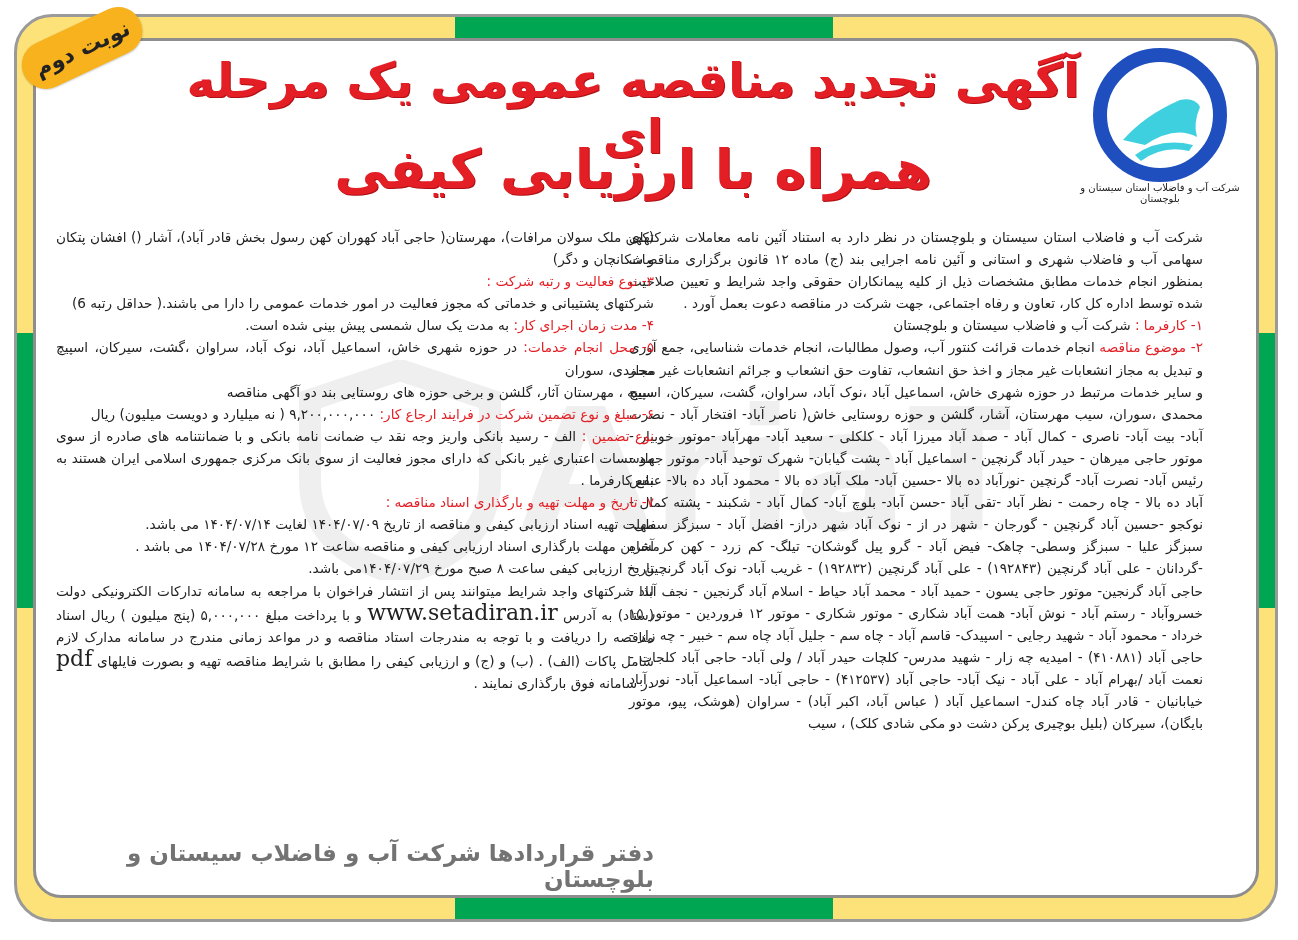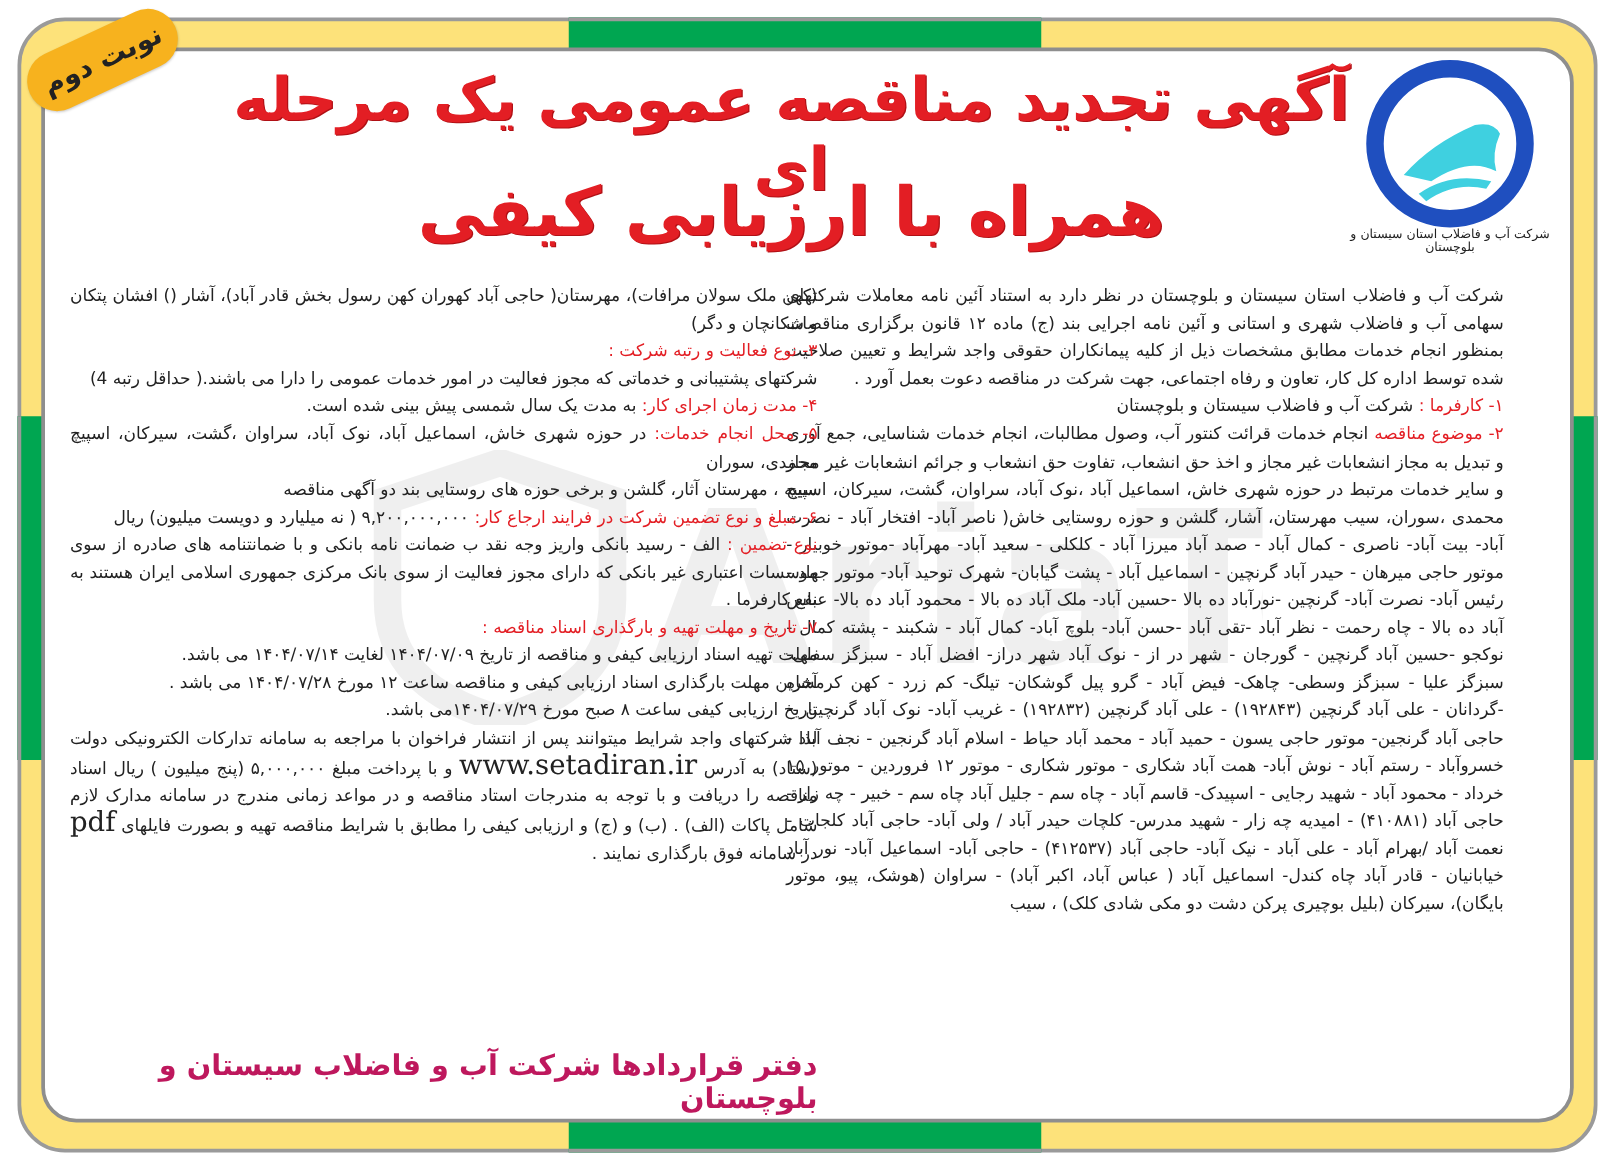--- a/index.html
+++ b/index.html
@@ -43,21 +43,21 @@
     position:absolute; direction:rtl; text-align:justify; color:#222;
     font-family:"DejaVu Sans", sans-serif; font-size:13.6px; line-height:22.1px;
   }
   .col-right { left:629px; top:226px; width:574px; }
   .col-left { left:56px; top:226px; width:598px; }
   .col p { margin:0; }
   .red { color:#e31e24; }
   .big { font-family:"DejaVu Serif", serif; font-weight:normal; font-size:22px; }
   .footer-sign {
     position:absolute; left:56px; top:840px; width:598px; text-align:right; direction:rtl;
-    color:#be185d; font-weight:bold; font-size:23px;
+    color:#737373; font-weight:bold; font-size:23px;
   }
   .watermark {
     position:absolute; left:290px; top:360px; width:720px; height:220px; opacity:0.09; pointer-events:none;
   }
 </style>
 </head>
 <body>
 
 <div class="frame-outer"></div>
 <div class="green-bar gb-top"></div>
@@ -90,21 +90,21 @@
 
 <div class="col col-right">
   <p>شرکت آب و فاضلاب استان سیستان و بلوچستان در نظر دارد به استناد آئین نامه معاملات شرکتهای سهامی آب و فاضلاب شهری و استانی و آئین نامه اجرایی بند (ج) ماده ۱۲ قانون برگزاری مناقصات بمنظور انجام خدمات مطابق مشخصات ذیل از کلیه پیمانکاران حقوقی واجد شرایط و تعیین صلاحیت شده توسط اداره کل کار، تعاون و رفاه اجتماعی، جهت شرکت در مناقصه دعوت بعمل آورد .</p>
   <p><span class="red">۱- کارفرما :</span><span> شرکت آب و فاضلاب سیستان و بلوچستان</span></p>
   <p><span class="red">۲- موضوع مناقصه</span><span> انجام خدمات قرائت کنتور آب، وصول مطالبات، انجام خدمات شناسایی، جمع آوری و تبدیل به مجاز انشعابات غیر مجاز و اخذ حق انشعاب، تفاوت حق انشعاب و جرائم انشعابات غیر مجاز و سایر خدمات مرتبط در حوزه شهری خاش، اسماعیل آباد ،نوک آباد، سراوان، گشت، سیرکان، اسپیچ محمدی ،سوران، سیب مهرستان، آشار، گلشن و حوزه روستایی خاش( ناصر آباد- افتخار آباد - نصرت آباد- بیت آباد- ناصری - کمال آباد - صمد آباد میرزا آباد - کلکلی - سعید آباد- مهرآباد -موتور خوبیار - موتور حاجی میرهان - حیدر آباد گرنچین - اسماعیل آباد - پشت گیابان- شهرک توحید آباد- موتور جهاد - رئیس آباد- نصرت آباد- گرنچین -نورآباد ده بالا -حسین آباد- ملک آباد ده بالا - محمود آباد ده بالا- عباس آباد ده بالا - چاه رحمت - نظر آباد -تقی آباد -حسن آباد- بلوچ آباد- کمال آباد - شکبند - پشته کمال - نوکجو -حسین آباد گرنچین - گورجان - شهر در از - نوک آباد شهر دراز- افضل آباد - سبزگز سفلی- سبزگز علیا - سبزگز وسطی- چاهک- فیض آباد - گرو پیل گوشکان- تیلگ- کم زرد - کهن کرمشاه -گردانان - علی آباد گرنچین (۱۹۲۸۴۳) - علی آباد گرنچین (۱۹۲۸۳۲) - غریب آباد- نوک آباد گرنچین -- حاجی آباد گرنجین- موتور حاجی یسون - حمید آباد - محمد آباد حیاط - اسلام آباد گرنجین - نجف آباد - خسروآباد - رستم آباد - نوش آباد- همت آباد شکاری - موتور شکاری - موتور ۱۲ فروردین - موتور ۱۵ خرداد - محمود آباد - شهید رجایی - اسپیدک- قاسم آباد - چاه سم - جلیل آباد چاه سم - خبیر - چه زار - حاجی آباد (۴۱۰۸۸۱) - امیدیه چه زار - شهید مدرس- کلچات حیدر آباد / ولی آباد- حاجی آباد کلجات - نعمت آباد /بهرام آباد - علی آباد - نیک آباد- حاجی آباد (۴۱۲۵۳۷) - حاجی آباد- اسماعیل آباد- نور آباد خیابانیان - قادر آباد چاه کندل- اسماعیل آباد ( عباس آباد، اکبر آباد) - سراوان (هوشک، پیو، موتور بایگان)، سیرکان (بلیل بوچیری پرکن دشت دو مکی شادی کلک) ، سیب</span></p>
 </div>
 
 <div class="col col-left">
   <p>(کهن ملک سولان مرافات)، مهرستان( حاجی آباد کهوران کهن رسول بخش قادر آباد)، آشار () افشان پتکان و شکانچان و دگر)</p>
   <p class="red">۳- نوع فعالیت و رتبه شرکت :</p>
-  <p>شرکتهای پشتیبانی و خدماتی که مجوز فعالیت در امور خدمات عمومی را دارا می باشند.( حداقل رتبه 4)</p>
+  <p>شرکتهای پشتیبانی و خدماتی که مجوز فعالیت در امور خدمات عمومی را دارا می باشند.( حداقل رتبه 6)</p>
   <p><span class="red">۴- مدت زمان اجرای کار:</span><span> به مدت یک سال شمسی پیش بینی شده است.</span></p>
   <p><span class="red">۵- محل انجام خدمات:</span><span> در حوزه شهری خاش، اسماعیل آباد، نوک آباد، سراوان ،گشت، سیرکان، اسپیچ محمدی، سوران</span></p>
   <p>سیبه ، مهرستان آثار، گلشن و برخی حوزه های روستایی بند دو آگهی مناقصه</p>
   <p><span class="red">۶- مبلغ و نوع تضمین شرکت در فرایند ارجاع کار:</span><span> ۹,۲۰۰,۰۰۰,۰۰۰ ( نه میلیارد و دویست میلیون) ریال</span></p>
   <p><span class="red">نوع تضمین :</span><span> الف - رسید بانکی واریز وجه نقد ب ضمانت نامه بانکی و با ضمانتنامه های صادره از سوی موسسات اعتباری غیر بانکی که دارای مجوز فعالیت از سوی بانک مرکزی جمهوری اسلامی ایران هستند به نفع کارفرما .</span></p>
   <p class="red">۷- تاریخ و مهلت تهیه و بارگذاری اسناد مناقصه :</p>
   <p>مهلت تهیه اسناد ارزیابی کیفی و مناقصه از تاریخ ۱۴۰۴/۰۷/۰۹ لغایت ۱۴۰۴/۰۷/۱۴ می باشد.</p>
   <p>آخرین مهلت بارگذاری اسناد ارزیابی کیفی و مناقصه ساعت ۱۲ مورخ ۱۴۰۴/۰۷/۲۸ می باشد .</p>
   <p>تاریخ ارزیابی کیفی ساعت ۸ صبح مورخ ۱۴۰۴/۰۷/۲۹می باشد.</p>
   <p><span>لذا شرکتهای واجد شرایط میتوانند پس از انتشار فراخوان با مراجعه به سامانه تدارکات الکترونیکی دولت (ستاد) به آدرس </span><span class="big">www.setadiran.ir</span><span> و با پرداخت مبلغ ۵,۰۰۰,۰۰۰ (پنج میلیون ) ریال اسناد مناقصه را دریافت و با توجه به مندرجات استاد مناقصه و در مواعد زمانی مندرج در سامانه مدارک لازم شامل پاکات (الف) . (ب) و (ج) و ارزیابی کیفی را مطابق با شرایط مناقصه تهیه و بصورت فایلهای </span><span class="big">pdf</span><span> در سامانه فوق بارگذاری نمایند .</span></p>

